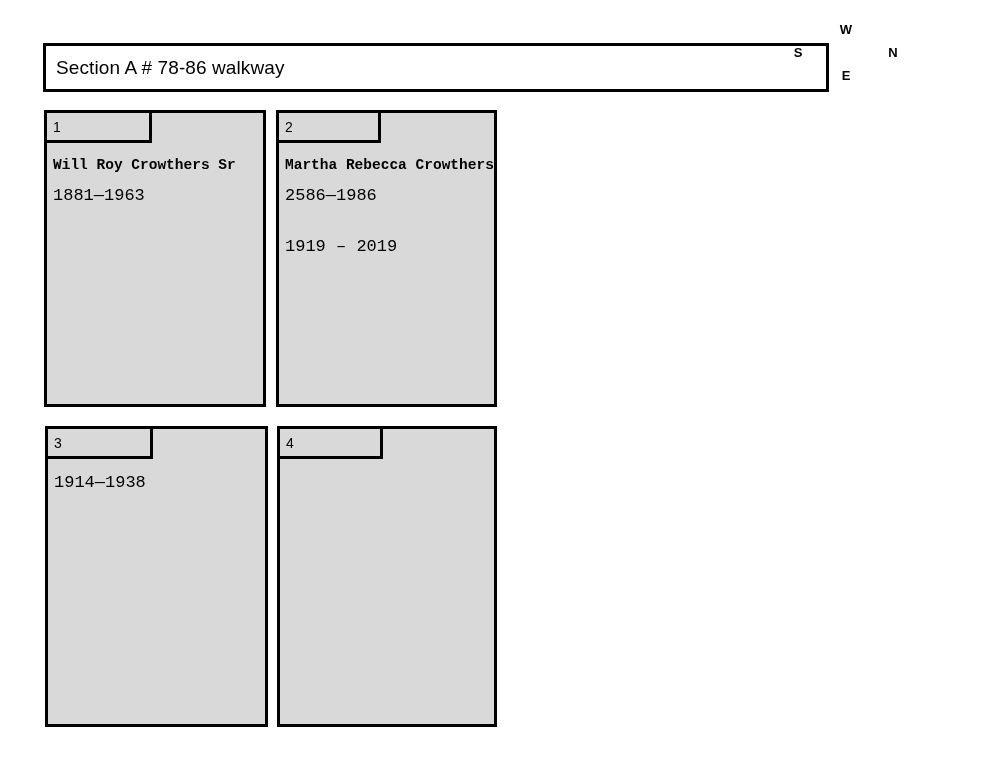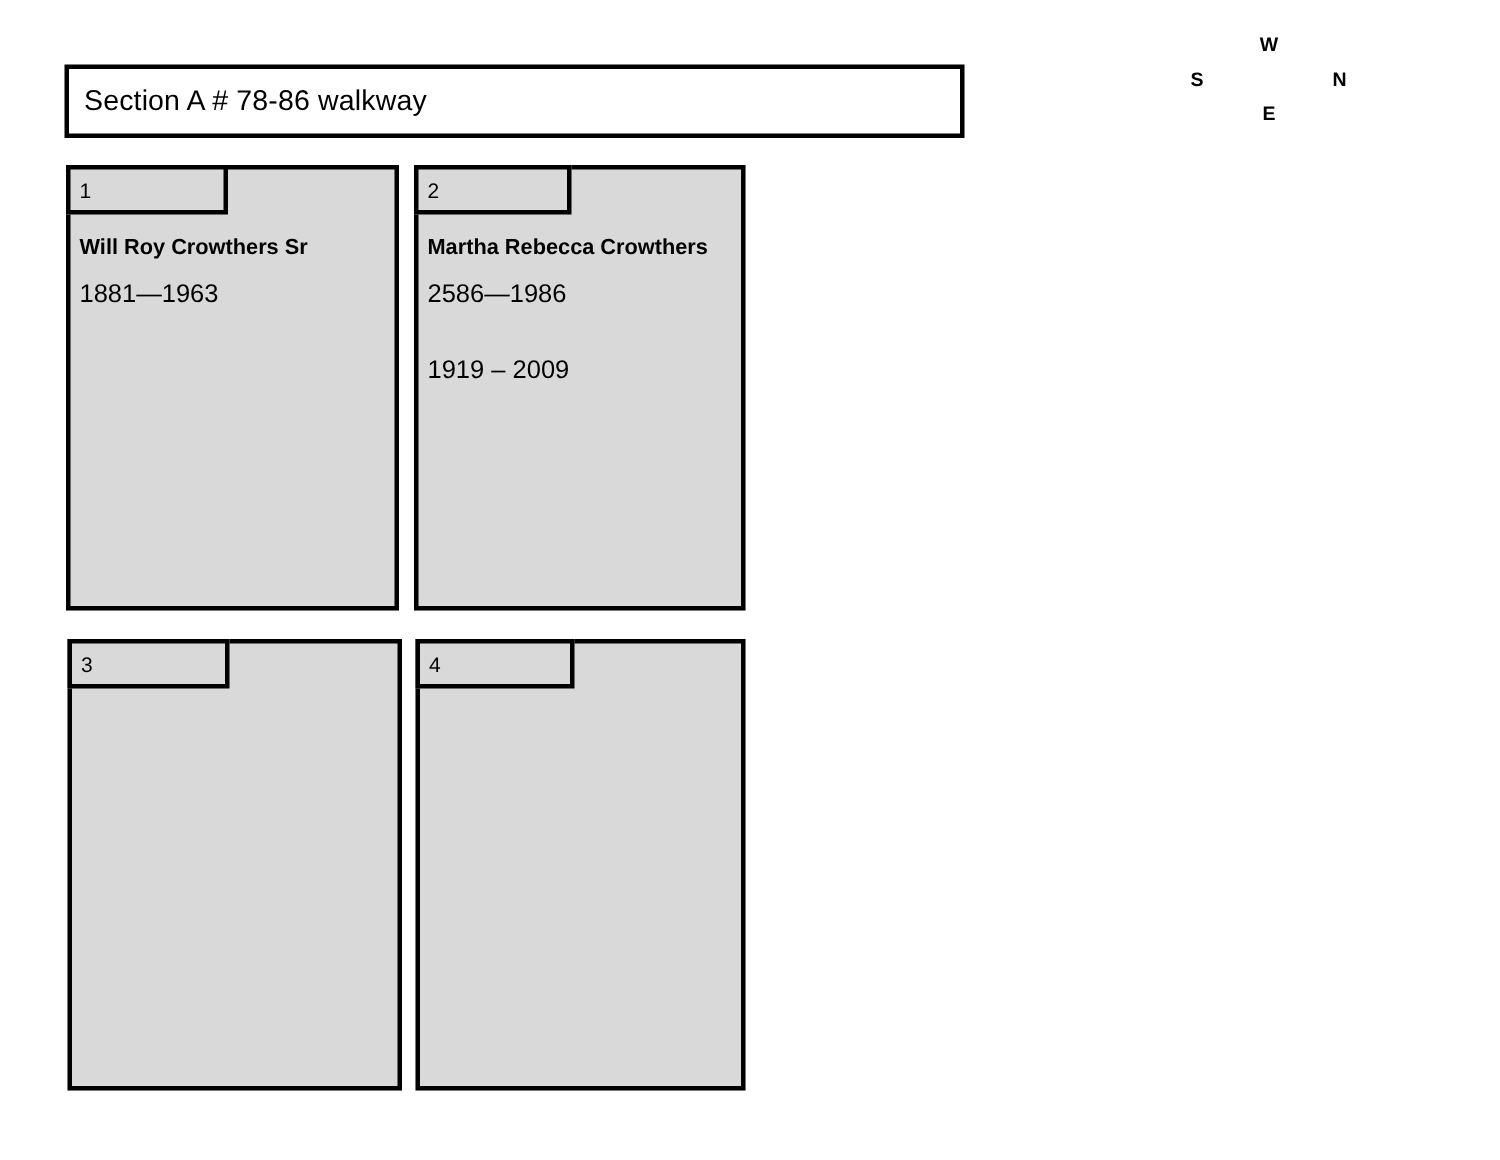--- a/index.html
+++ b/index.html
@@ -14,21 +14,21 @@
     font-family: "Liberation Sans", sans-serif;
     color: #000000;
     overflow: hidden;
   }
 
   
   #section-title-box {
     position: absolute;
     left: 43px;
     top: 43px;
-    width: 600px;
+    width: 786px;
     height: 49px;
     background: #ffffff;
     border: 3px solid #000000;
     box-sizing: border-box;
     display: flex;
     align-items: center;
   }
   #section-title-box .title-text {
     font-size: 19px;
     line-height: 1;
@@ -81,20 +81,21 @@
     line-height: 1;
     padding-left: 6px;
   }
   .plot-cell .entries {
     position: absolute;
     left: 0;
     right: 0;
     top: 33px;
     padding: 12px 8px 0 6px;
     box-sizing: border-box;
+    font-family: Liberation Mono, monospace;
   }
   .entry {
     margin-bottom: 32px;
   }
   .entry:last-child { margin-bottom: 0; }
   .entry .name {
     font-size: 14.5px;
     font-weight: bold;
     line-height: 1.1;
     margin-bottom: 13px;
@@ -146,31 +147,32 @@
 <div class="plot-cell" id="plot-cell-2">
   <div class="badge">
     <span class="badge-num">2</span>
   </div>
   <div class="entries">
     <div class="entry">
       <div class="name">Martha Rebecca Crowthers</div>
       <div class="dates">2586—1986</div>
     </div>
     <div class="entry">
-      <div class="dates">1919 – 2009</div>
+      <div class="dates">1919 – 2019</div>
     </div>
   </div>
 </div>
 
 <div class="plot-cell" id="plot-cell-3">
   <div class="badge">
     <span class="badge-num">3</span>
   </div>
   <div class="entries">
     <div class="entry">
+      <div class="dates">1914—1938</div>
     </div>
   </div>
 </div>
 
 <div class="plot-cell" id="plot-cell-4">
   <div class="badge">
     <span class="badge-num">4</span>
   </div>
   <div class="entries"></div>
 </div>

